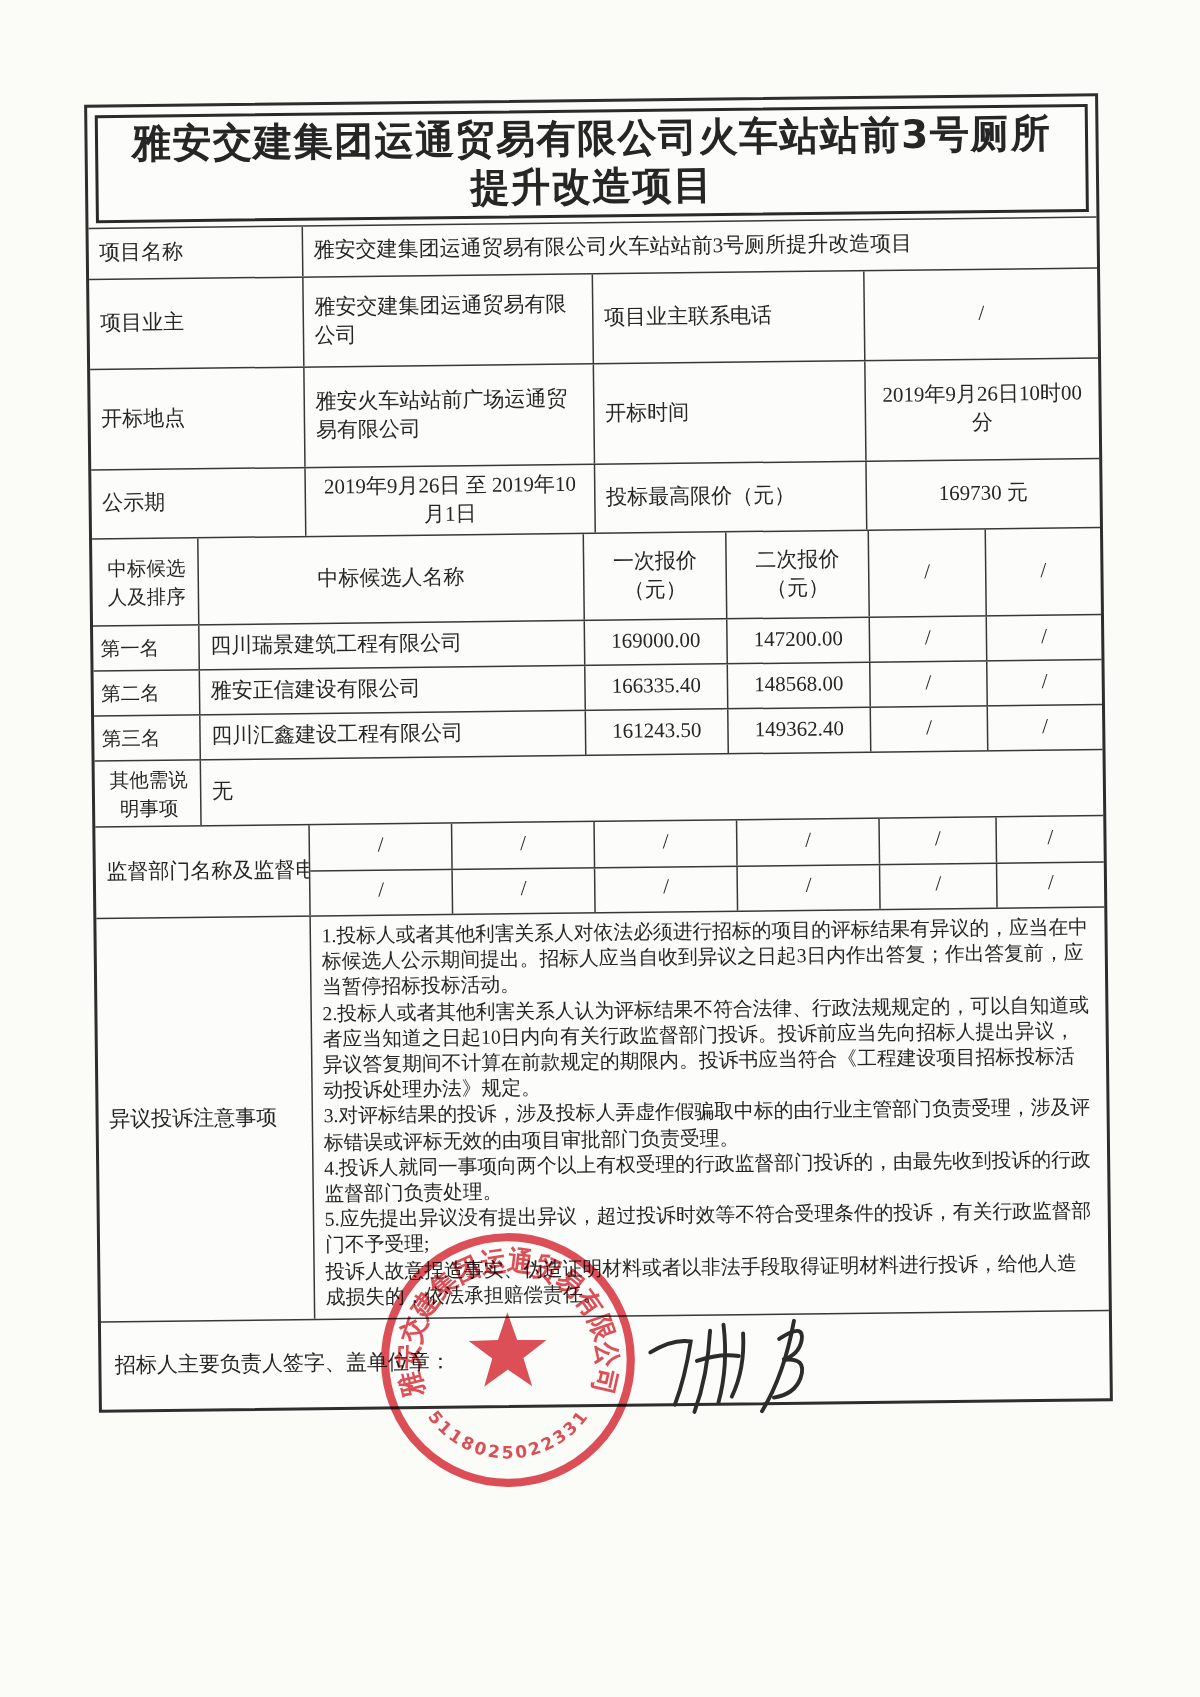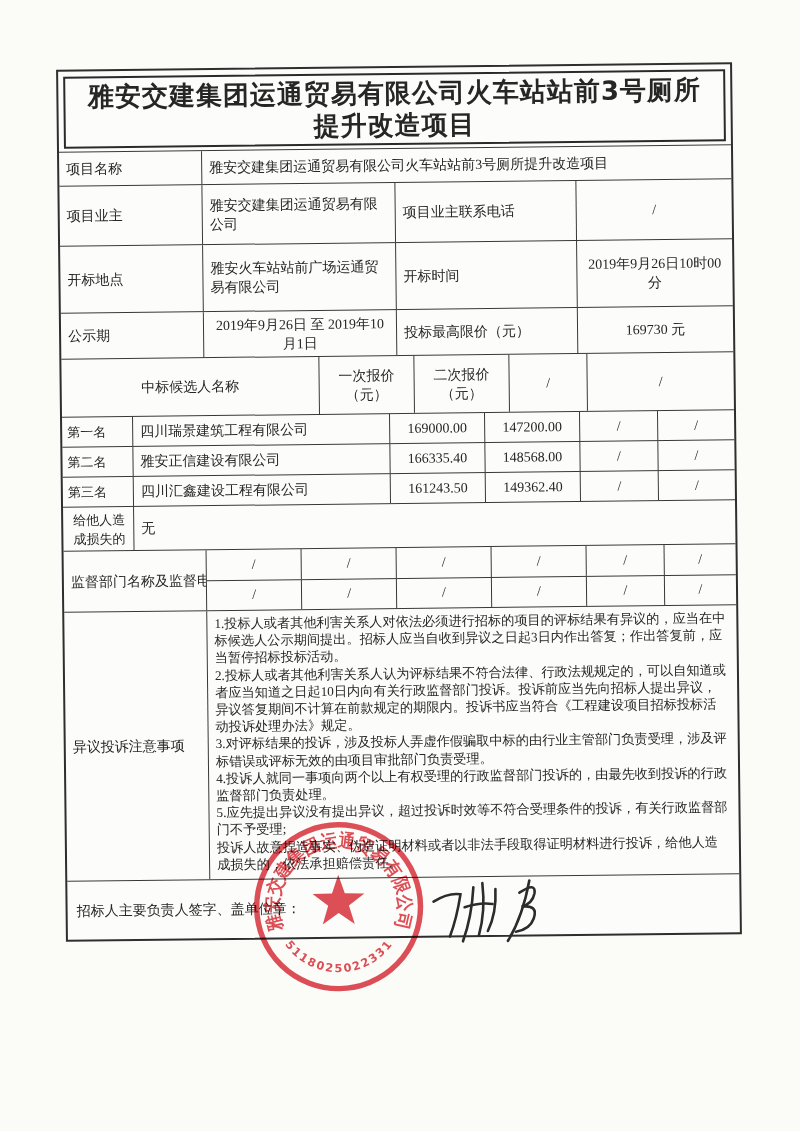--- a/index.html
+++ b/index.html
@@ -113,20 +113,21 @@
     </div>
 
     <div class="row h-pub">
       <div class="c w-label">公示期</div>
       <div class="c w-val ctr">2019年9月26日 至 2019年10月1日</div>
       <div class="c w-lab2">投标最高限价（元）</div>
       <div class="c w-last ctr">169730 元</div>
     </div>
 
     <div class="row h-candh">
+      <div class="c w-rank ctr">中标候选人及排序</div>
       <div class="c w-name ctr">中标候选人名称</div>
       <div class="c w-bid ctr">一次报价（元）</div>
       <div class="c w-bid ctr">二次报价（元）</div>
       <div class="c w-s5 ctr">/</div>
       <div class="c w-last ctr">/</div>
     </div>
 
     <div class="row h-cand">
       <div class="c w-rank">第一名</div>
       <div class="c w-name">四川瑞景建筑工程有限公司</div>
@@ -148,21 +149,21 @@
     <div class="row h-cand">
       <div class="c w-rank">第三名</div>
       <div class="c w-name">四川汇鑫建设工程有限公司</div>
       <div class="c w-bid ctr">161243.50</div>
       <div class="c w-bid ctr">149362.40</div>
       <div class="c w-s5 ctr">/</div>
       <div class="c w-last ctr">/</div>
     </div>
 
     <div class="row h-other">
-      <div class="c w-rank ctr">给他人造成损失的</div>
+      <div class="c w-rank ctr">其他需说明事项</div>
       <div class="c w-last">无</div>
     </div>
 
     <div class="row h-sup">
       <div class="c w-label nowrapclip">监督部门名称及监督电</div>
       <div class="sup-right">
         <div class="sup-row">
           <div class="sup-c">/</div>
           <div class="sup-c">/</div>
           <div class="sup-c">/</div>

